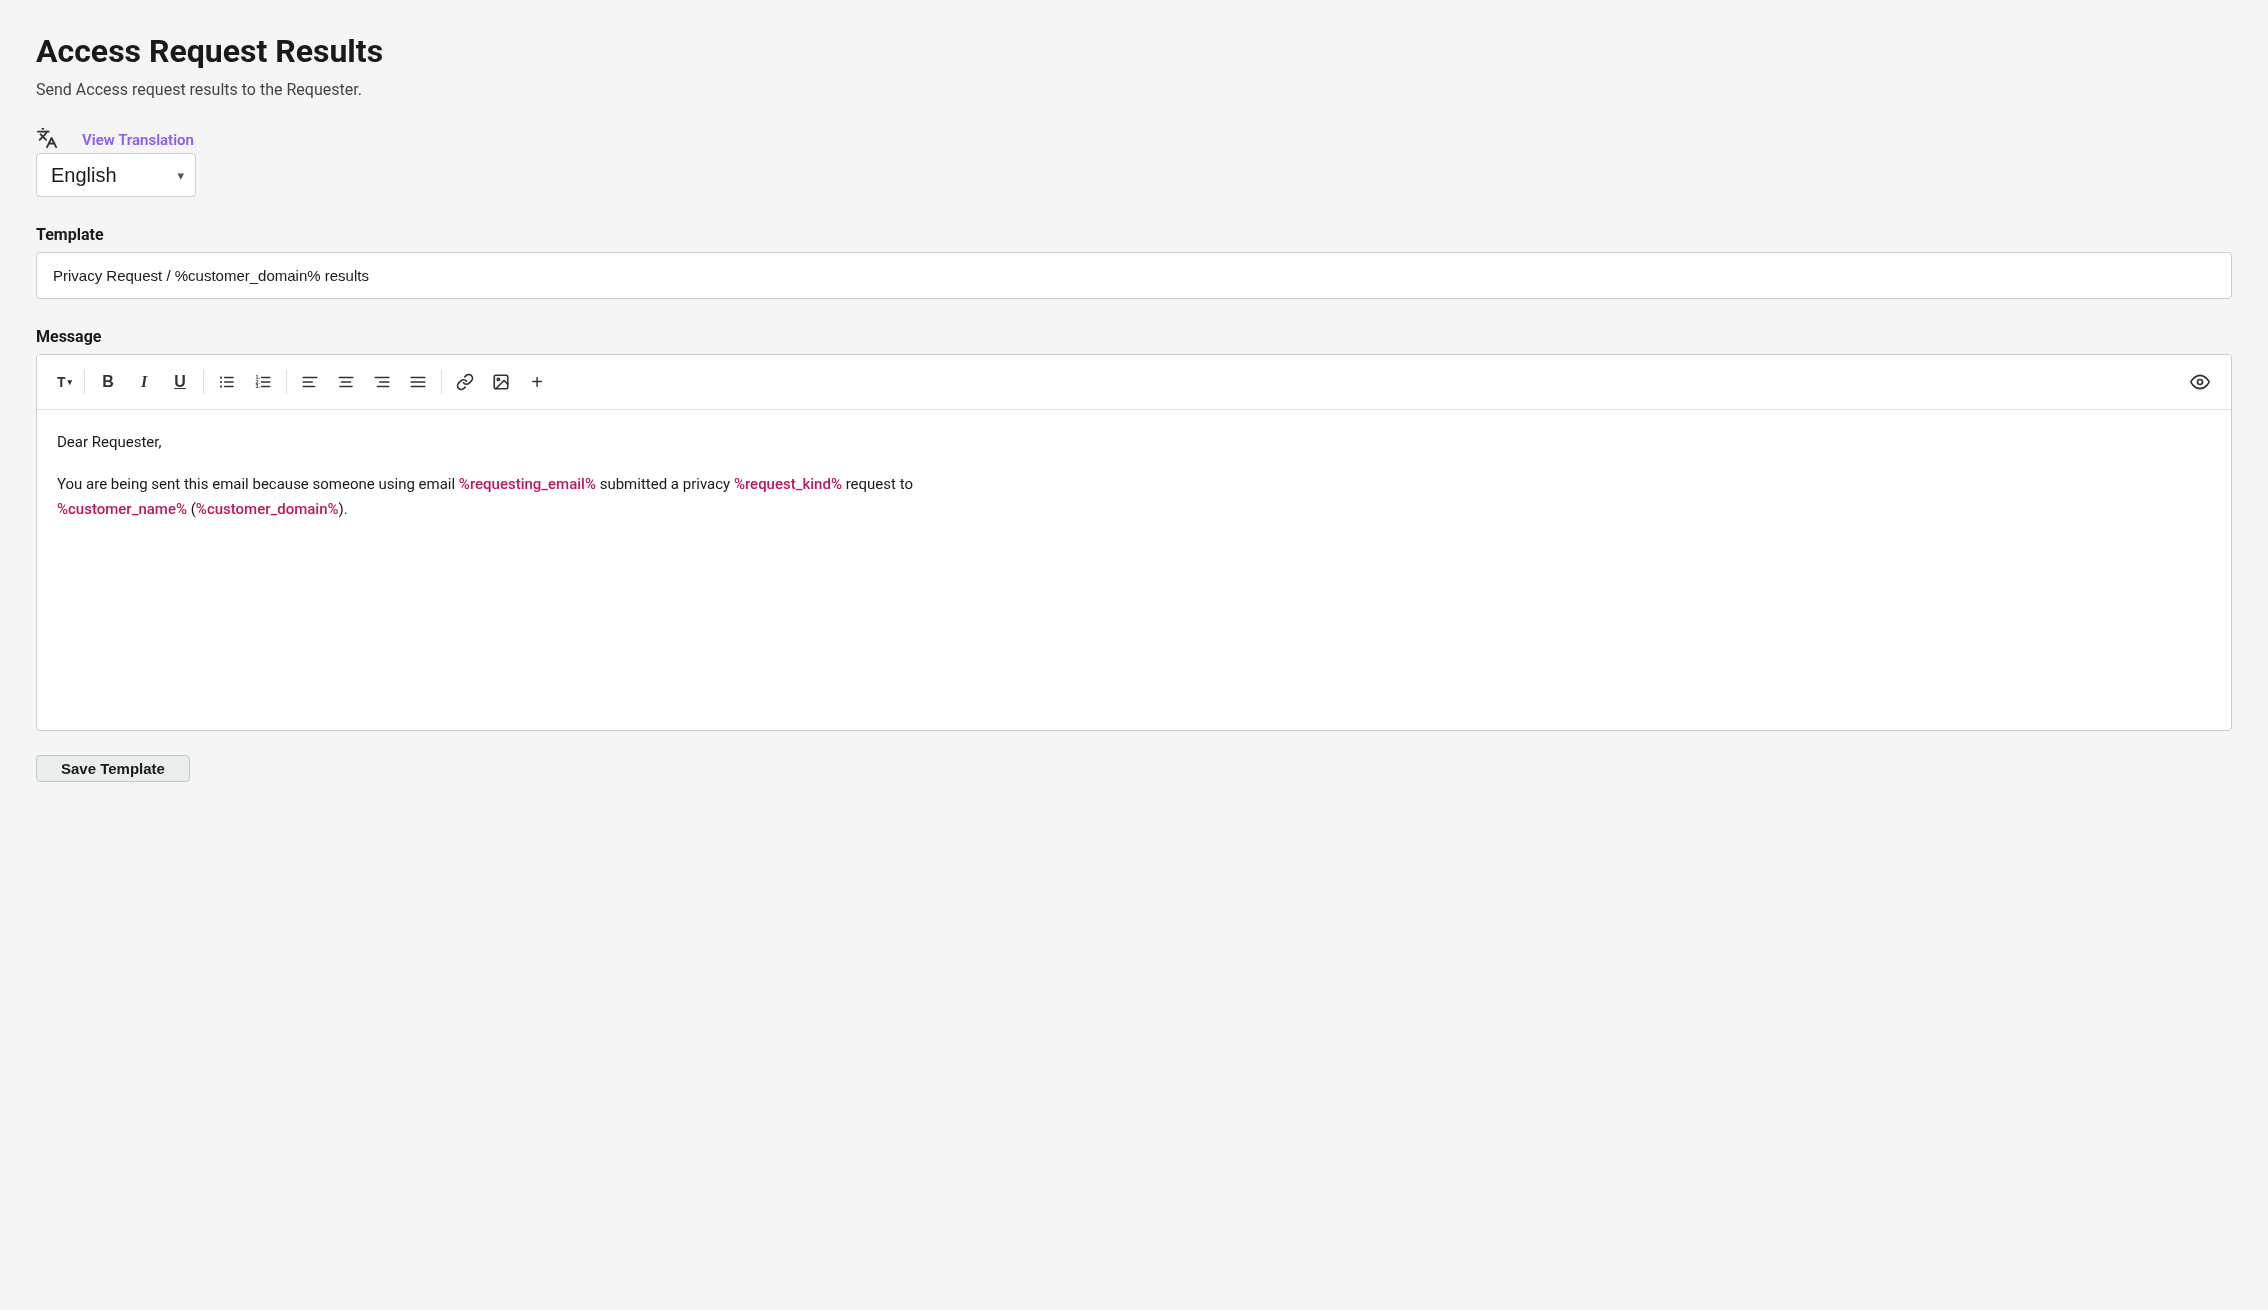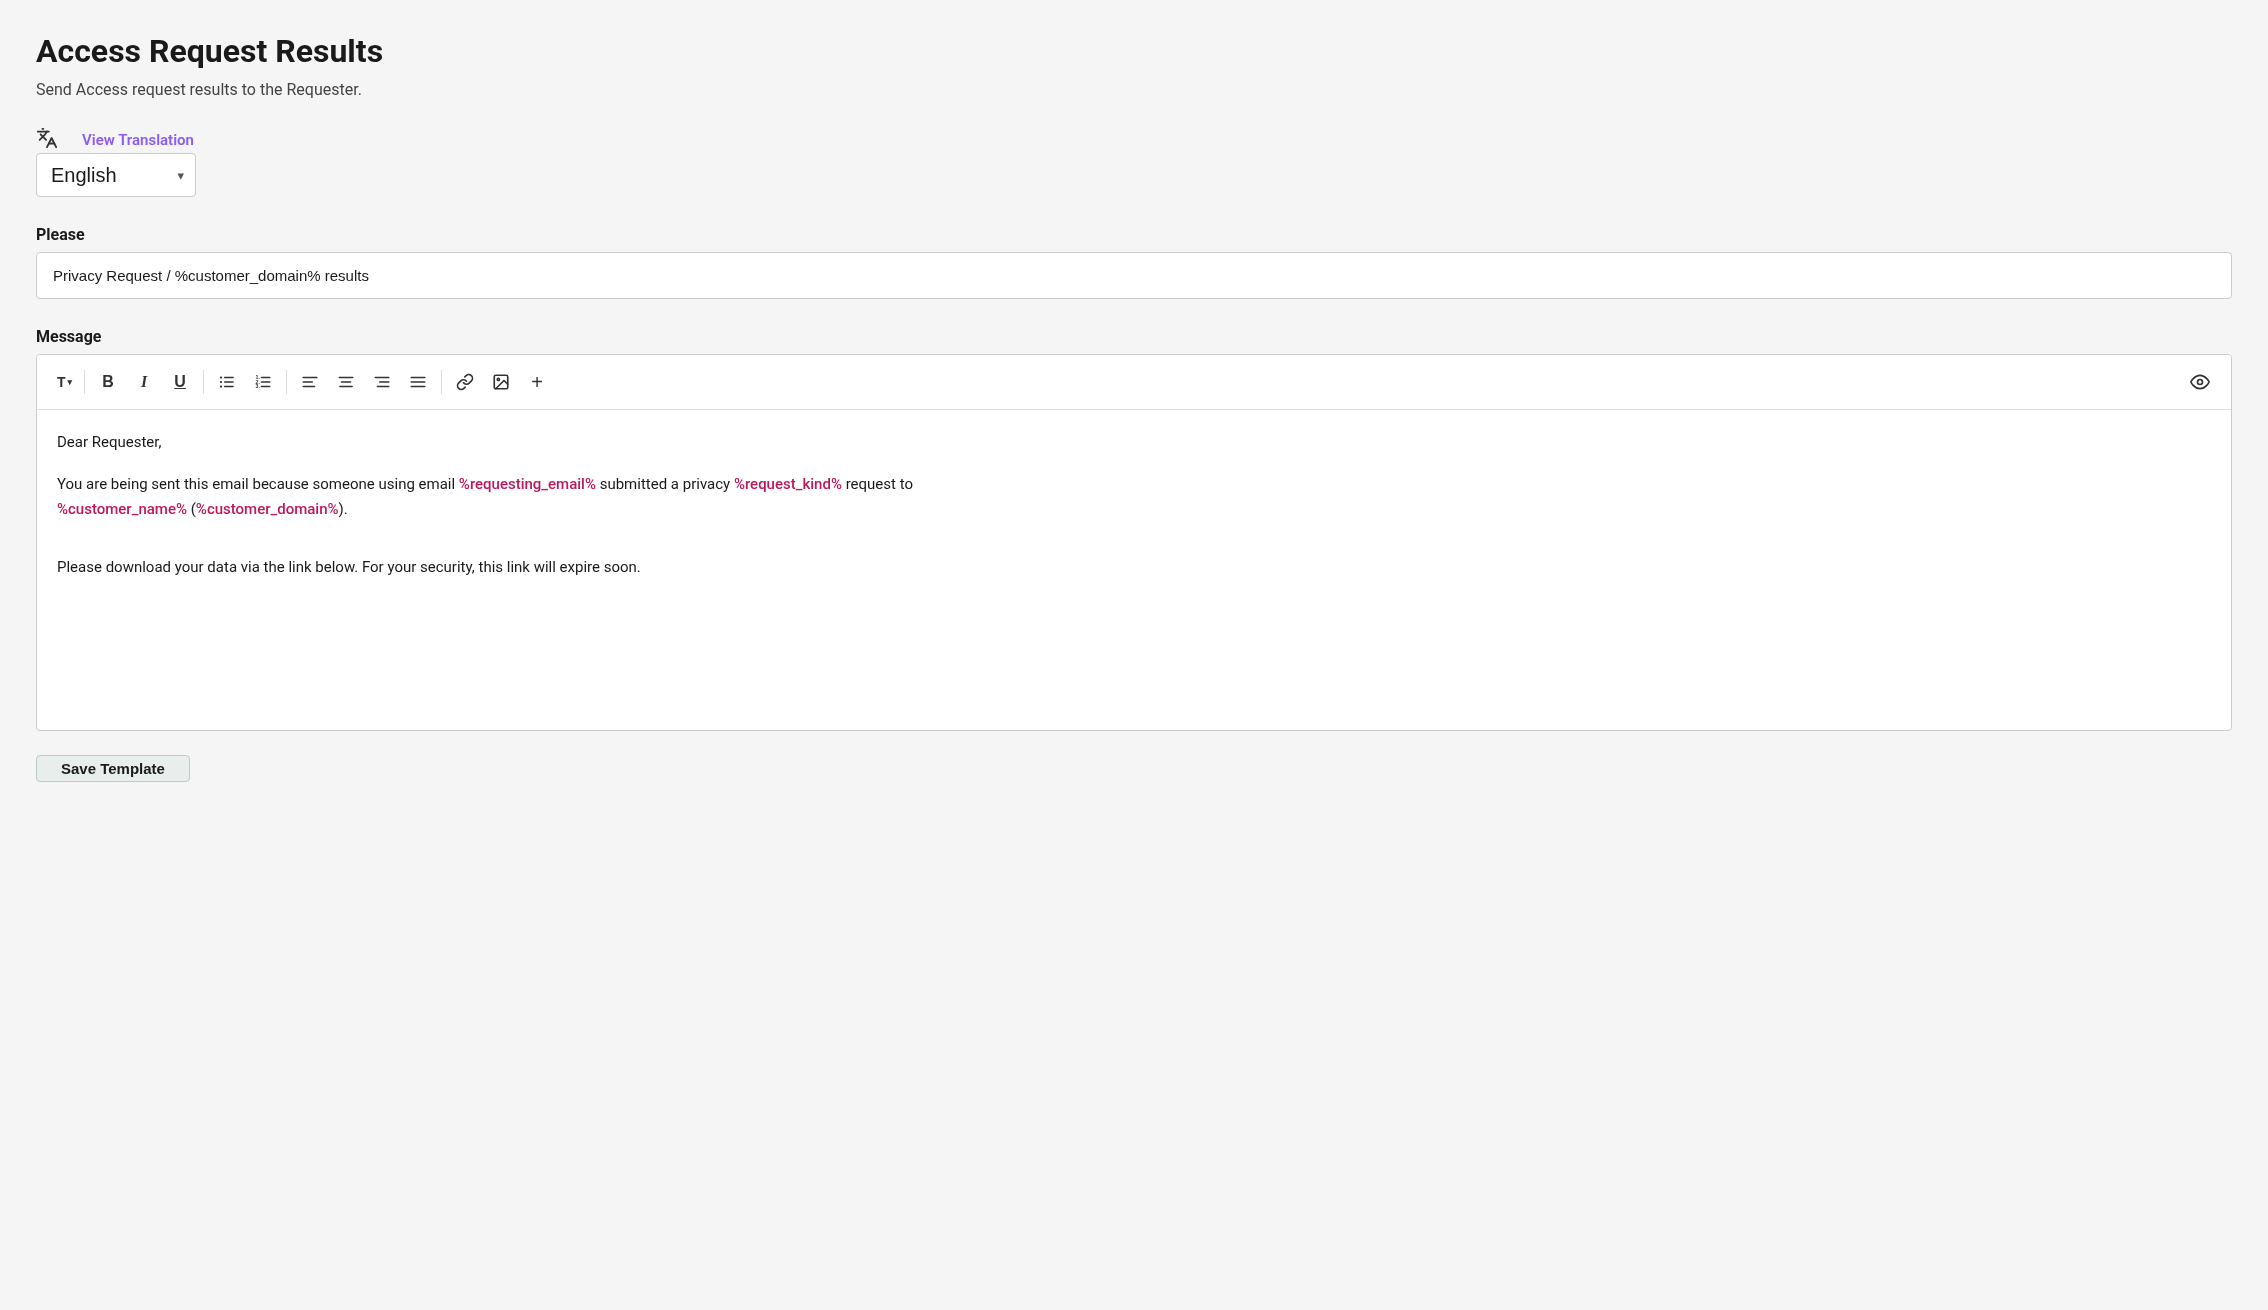--- a/index.html
+++ b/index.html
@@ -212,21 +212,21 @@
 <div class="language-select-wrapper">
   <select class="language-select">
     <option>English</option>
     <option>French</option>
     <option>Spanish</option>
     <option>German</option>
   </select>
   <span class="select-chevron">▾</span>
 </div>
 
-<div class="field-label">Please</div>
+<div class="field-label">Template</div>
 <input class="subject-input" type="text" value="Privacy Request / %customer_domain% results" style="">
 
 <div class="field-label">Message</div>
 
 <div class="message-editor">
   <div class="editor-toolbar">
 
     <button class="toolbar-btn font-size">
       T<sup style="font-size:9px;">▾</sup>
     </button>
@@ -317,20 +317,19 @@
         </svg>
     </button>
   </div>
 
   <div class="editor-content">
     <p>Dear Requester,</p>
     <p class="paragraph-gap">
       <span>You are being sent this email because someone using email </span><span class="variable-tag">%requesting_email%</span><span> submitted a privacy </span><span class="variable-tag">%request_kind%</span><span> request to</span><br>
       <span class="variable-tag">%customer_name%</span><span> (</span><span class="variable-tag">%customer_domain%</span><span>).</span>
     </p>
-    <p>Please download your data via the link below. For your security, this link will expire soon.</p>
   </div>
 </div>
 
 <button class="save-btn">Save Template</button>
 
 
 
 
 </body></html>

